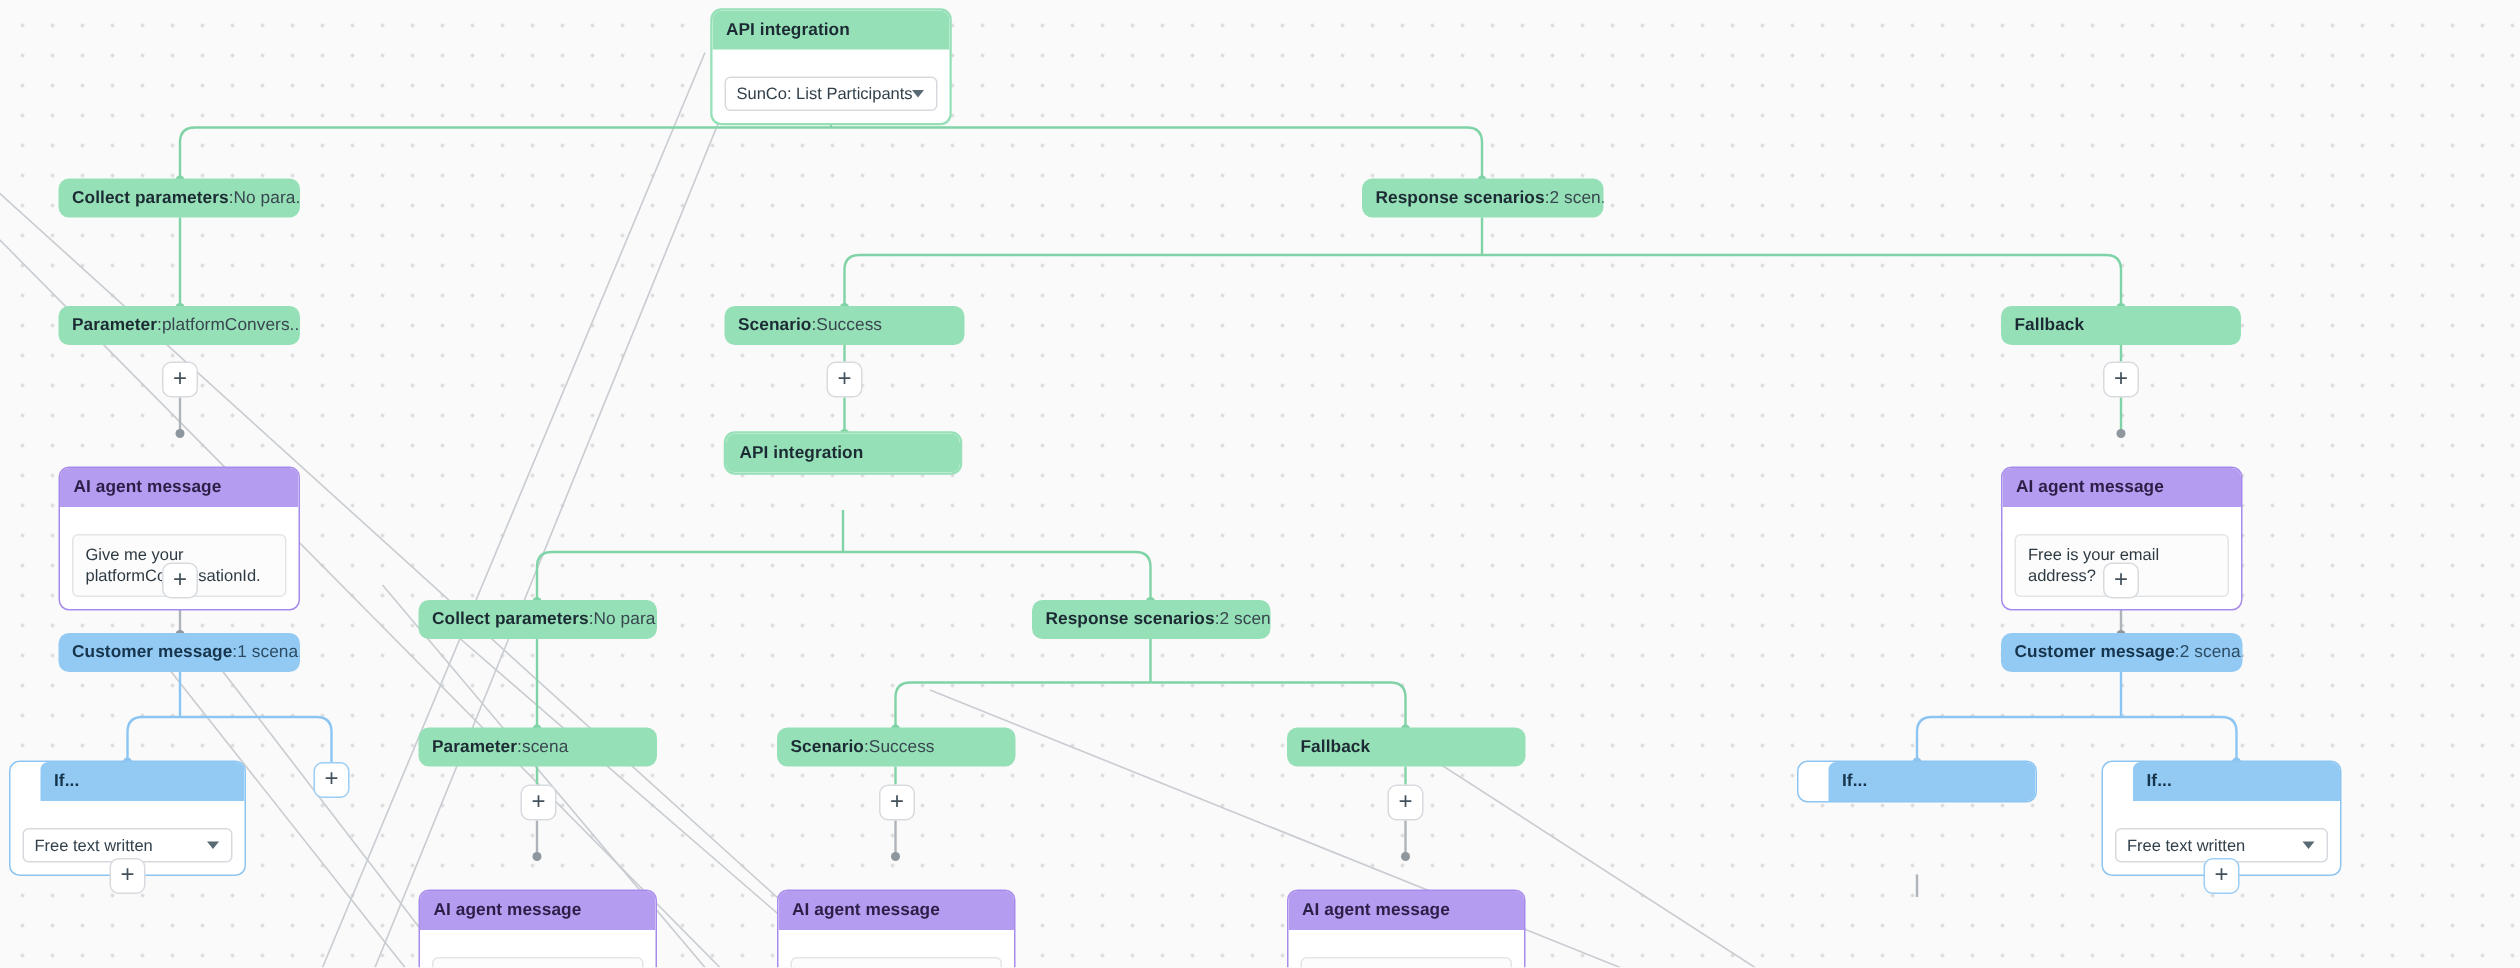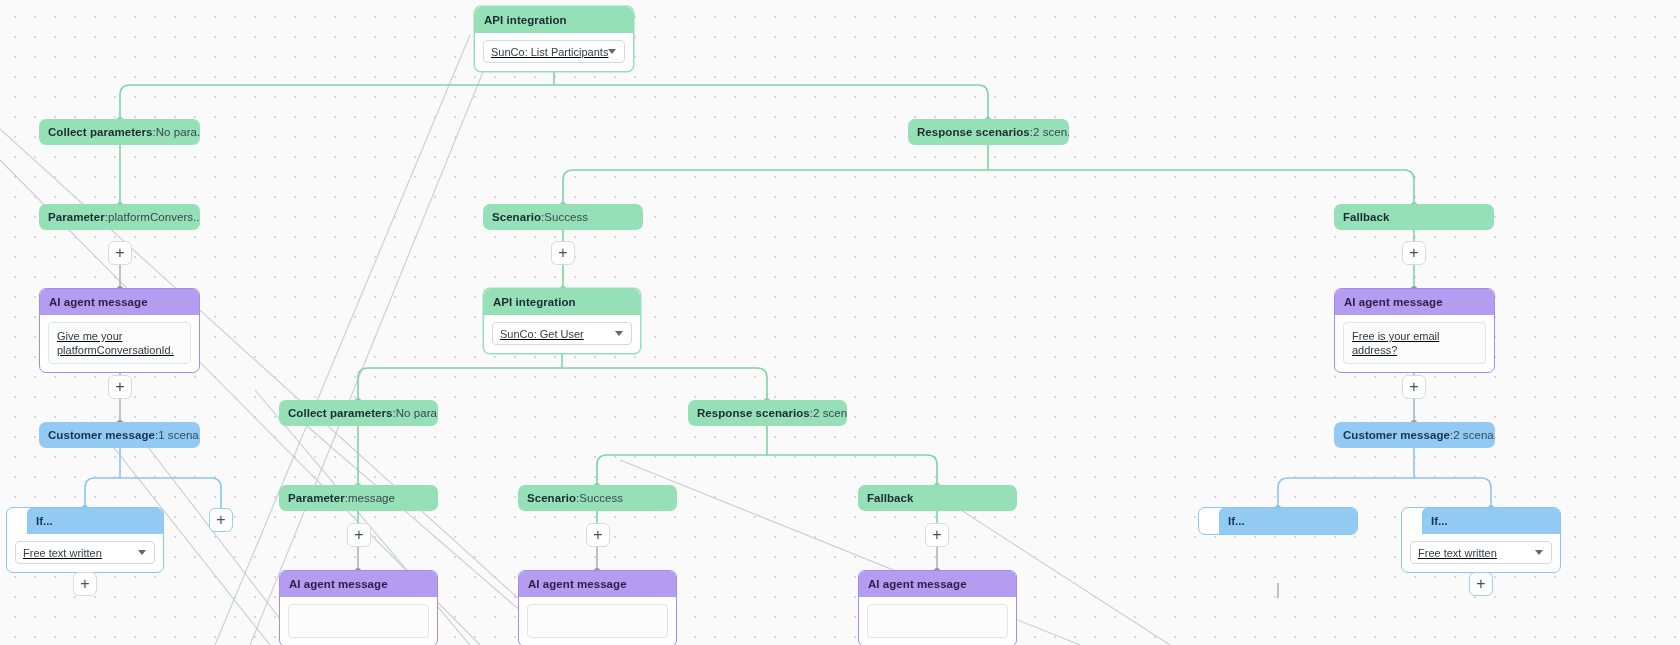--- a/index.html
+++ b/index.html
@@ -58,37 +58,38 @@
     box-shadow: 0 0 0 0.5px #96e0b8;
     overflow: hidden;
   }
   .n-green.card > .bar { border-radius: 6px 6px 0 0; }
 
   
   .n-purple.card {
     background: #ffffff;
     border: 1.5px solid #a78bec;
     overflow: hidden;
+    margin-top: 23px;
   }
   .n-purple > .bar { background: #b49cf0; border-radius: 5px 5px 0 0; }
   .n-purple > .bar .k { color: #2b1f47; }
 
   
   .n-blue > .bar { background: #93caf4; }
   .n-blue.card {
     background: #ffffff;
     border: 1.5px solid #8cc5f2;
     overflow: hidden;
   }
   .n-blue.card > .bar { border-radius: 5px 5px 0 0; margin-left: 20px; }
   .n-blue .bar .k { color: #16344b; }
   .n-blue .bar .v { color: #2d4c63; }
 
   
-  .body { padding: 7px 8px 8px 8px; text-decoration: underline; }
+  .body { padding: 18px 8px 8px 8px; }
   .select {
     box-sizing: border-box;
     height: 23px;
     border: 1px solid #d6dade;
     border-radius: 4px;
     background: #fff;
     display: flex;
     align-items: center;
     padding: 0 7px;
     font-size: 11px;
@@ -297,26 +298,20 @@
           <span class="k">AI agent message</span>
         </div>
         <div class="body">
           <div class="textbox">Give me your platformConversationId.</div>
         </div>
       </div>
       <div class="node n-green card" style="left: 483px; top: 288px; width: 158px;">
         <div class="bar">
           <span class="k">API integration</span>
         </div>
-        <div class="body">
-          <div class="select">
-            <span>SunCo: Get User</span>
-            <span class="caret"></span>
-          </div>
-        </div>
       </div>
       <div class="node n-purple card" style="left: 1334px; top: 288px; width: 161px;">
         <div class="bar">
           <span class="k">AI agent message</span>
         </div>
         <div class="body">
           <div class="textbox">Free is your email address?</div>
         </div>
       </div>
       <div class="node n-blue" style="left: 39px; top: 422px; width: 161px;">
@@ -339,21 +334,21 @@
       </div>
       <div class="node n-blue" style="left: 1334px; top: 422px; width: 161px;">
         <div class="bar">
           <span class="k">Customer message</span>
           <span class="v">:2 scena...</span>
         </div>
       </div>
       <div class="node n-green" style="left: 279px; top: 485px; width: 159px;">
         <div class="bar">
           <span class="k">Parameter</span>
-          <span class="v">:message</span>
+          <span class="v">:scena</span>
         </div>
       </div>
       <div class="node n-green" style="left: 518px; top: 485px; width: 159px;">
         <div class="bar">
           <span class="k">Scenario</span>
           <span class="v">:Success</span>
         </div>
       </div>
       <div class="node n-green" style="left: 858px; top: 485px; width: 159px;">
         <div class="bar">

